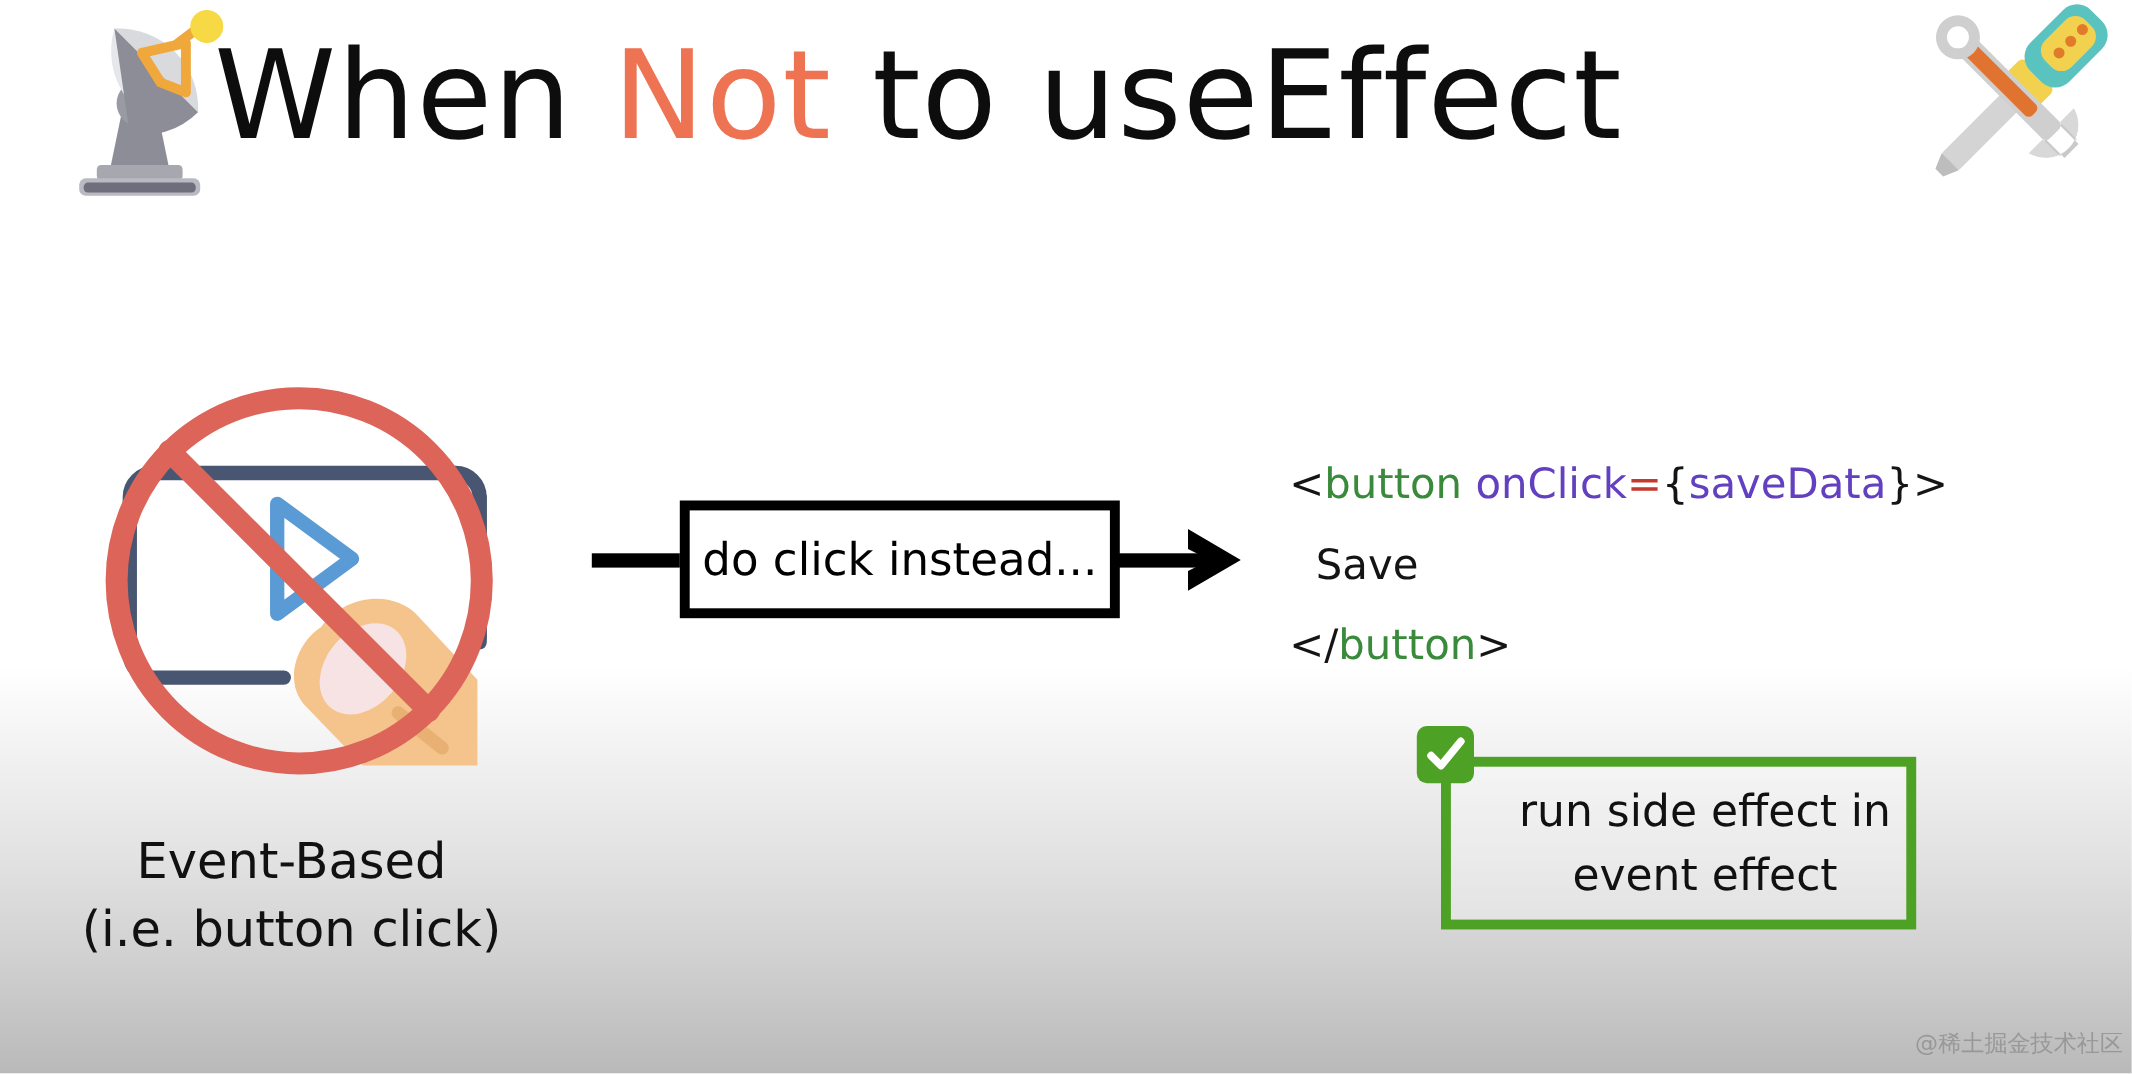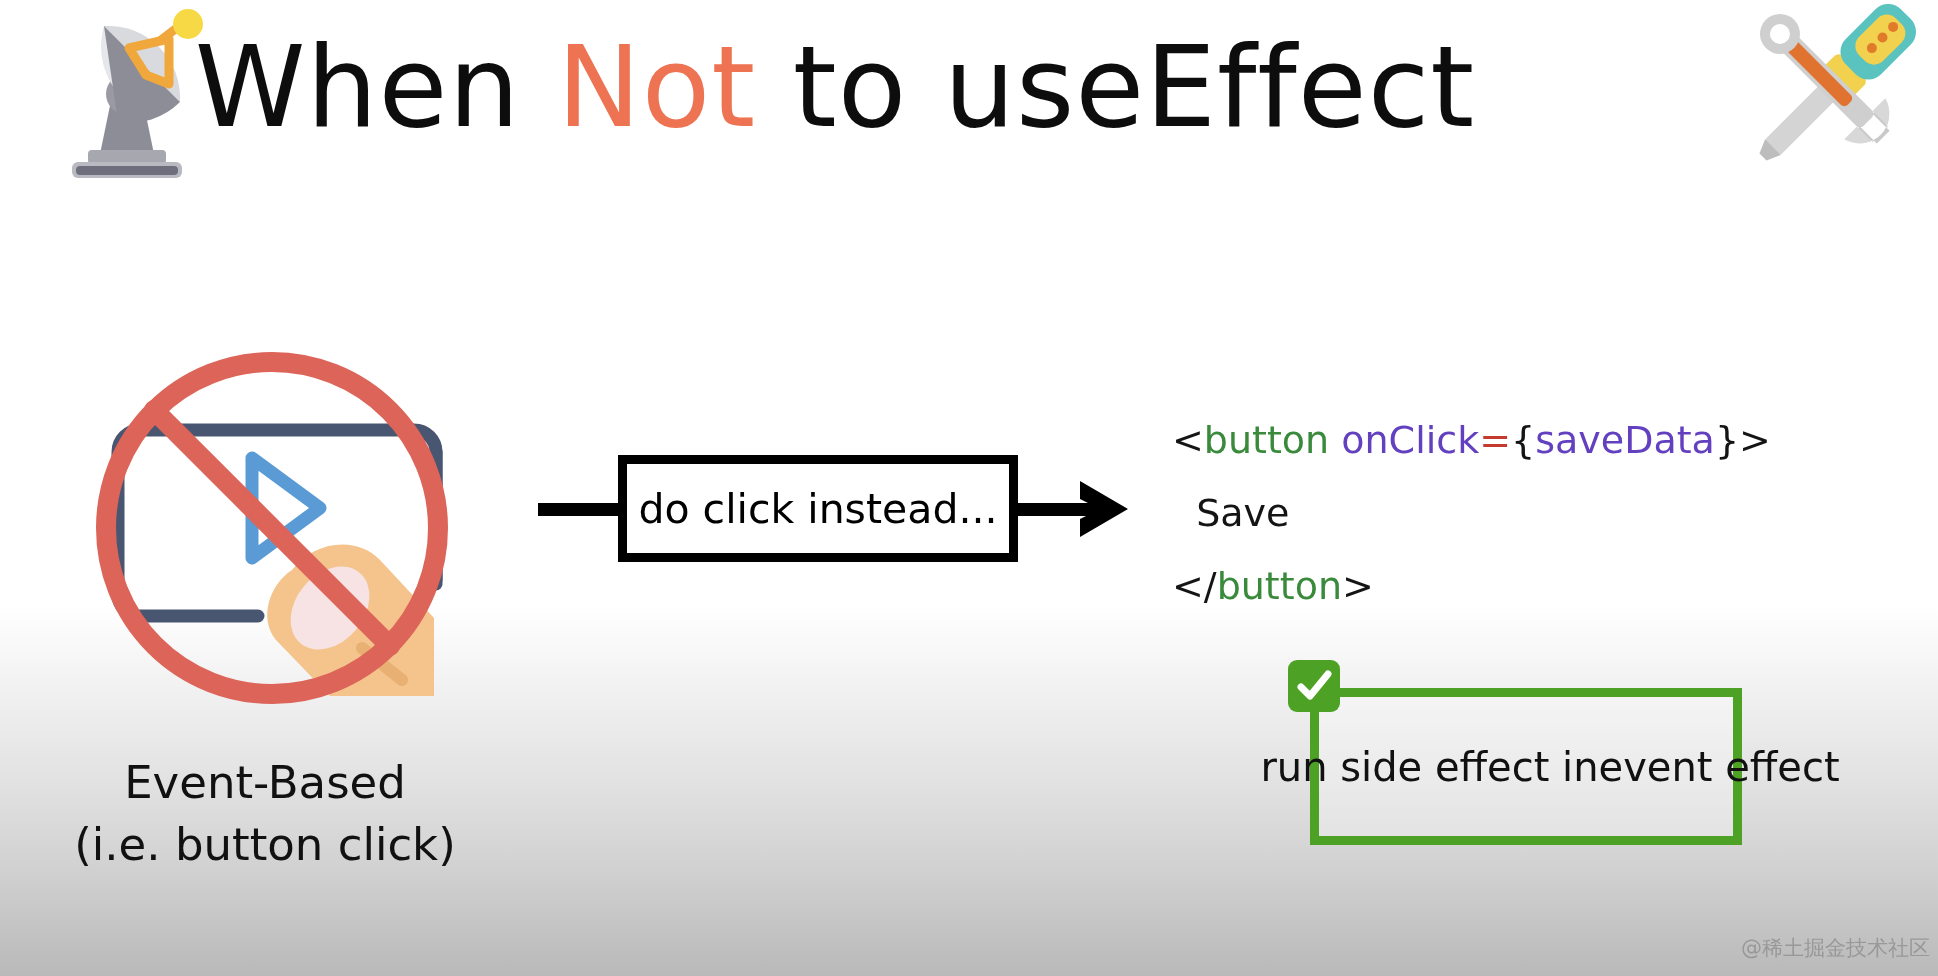--- a/index.html
+++ b/index.html
@@ -142,20 +142,21 @@
   #callout {
     position: absolute;
     left: 1310px;
     top: 688px;
     width: 432px;
     height: 157px;
     border: 9px solid #4da226;
     background: rgba(255,255,255,0.30);
     box-sizing: border-box;
     display: flex;
+    flex-direction: column;
     align-items: center;
     justify-content: center;
     padding-left: 48px;
   }
   #callout .line {
     font-family: "DejaVu Sans", sans-serif;
     font-size: 40px;
     line-height: 58px;
     color: #111111;
     white-space: nowrap;

